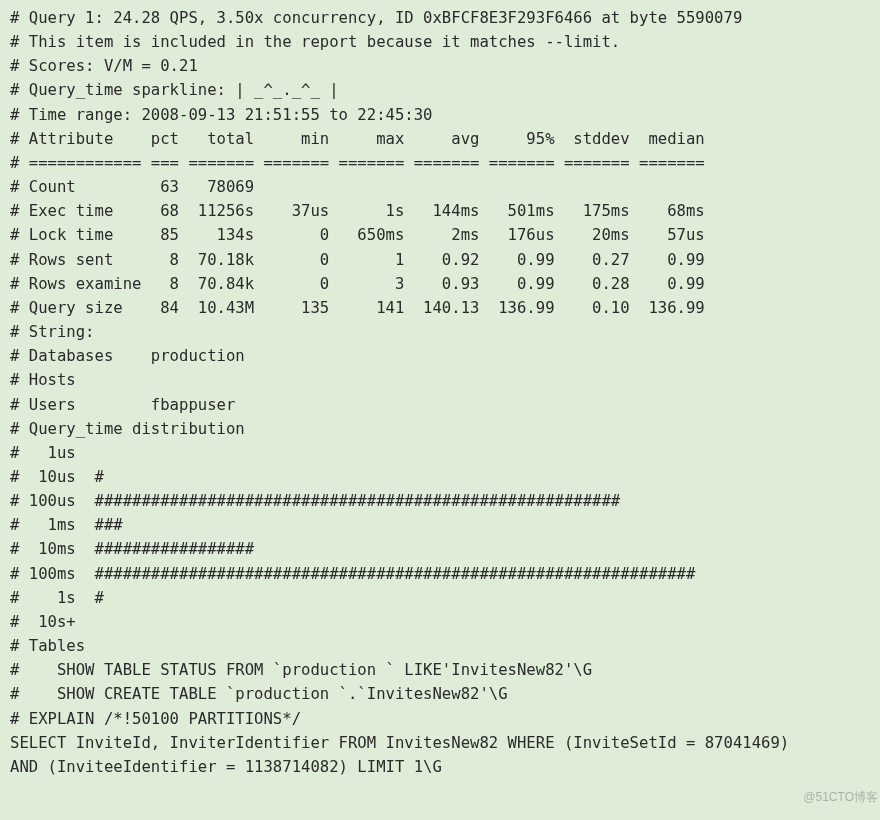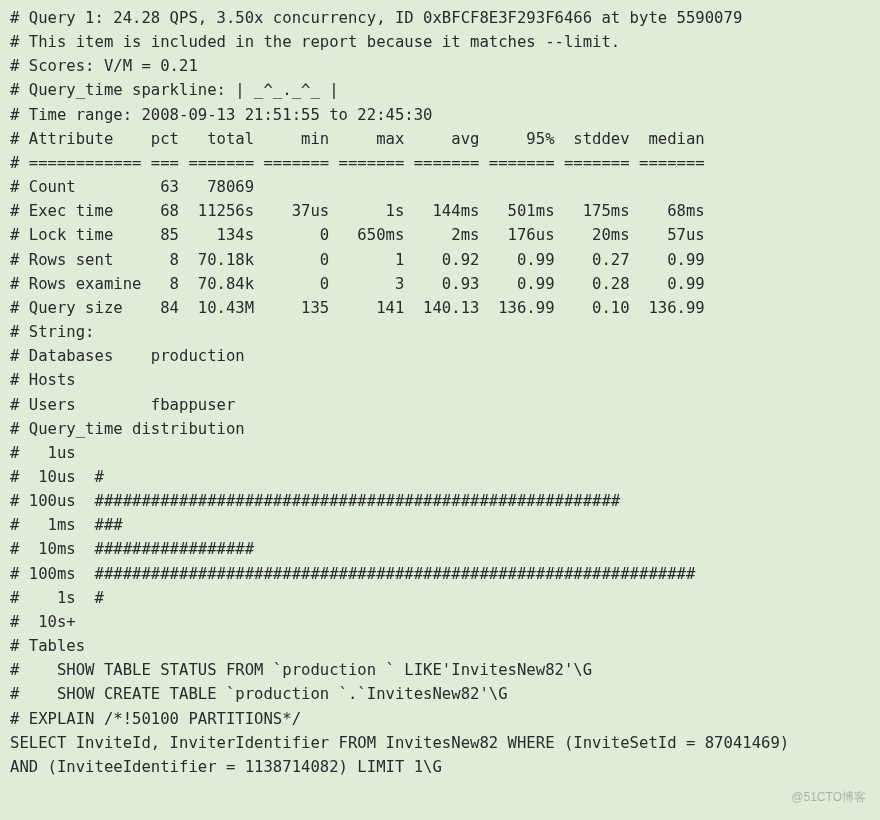--- a/index.html
+++ b/index.html
@@ -14,21 +14,21 @@
     margin: 0;
     padding: 6px 2px 10px 10px;
     font-family: "Lucida Console", Consolas, monospace;
     font-size: 15.6px;
     line-height: 1.55;
     color: #2a2a2a;
     white-space: pre;
   }
   .watermark {
     position: absolute;
-    right: 14px;
+    right: 2px;
     bottom: 14px;
     font-family: sans-serif;
     font-size: 12px;
     color: rgba(0,0,0,0.25);
   }
 </style>
 </head>
 <body>
 
 <pre><span># Query 1: 24.28 QPS, 3.50x concurrency, ID 0xBFCF8E3F293F6466 at byte 5590079</span>

